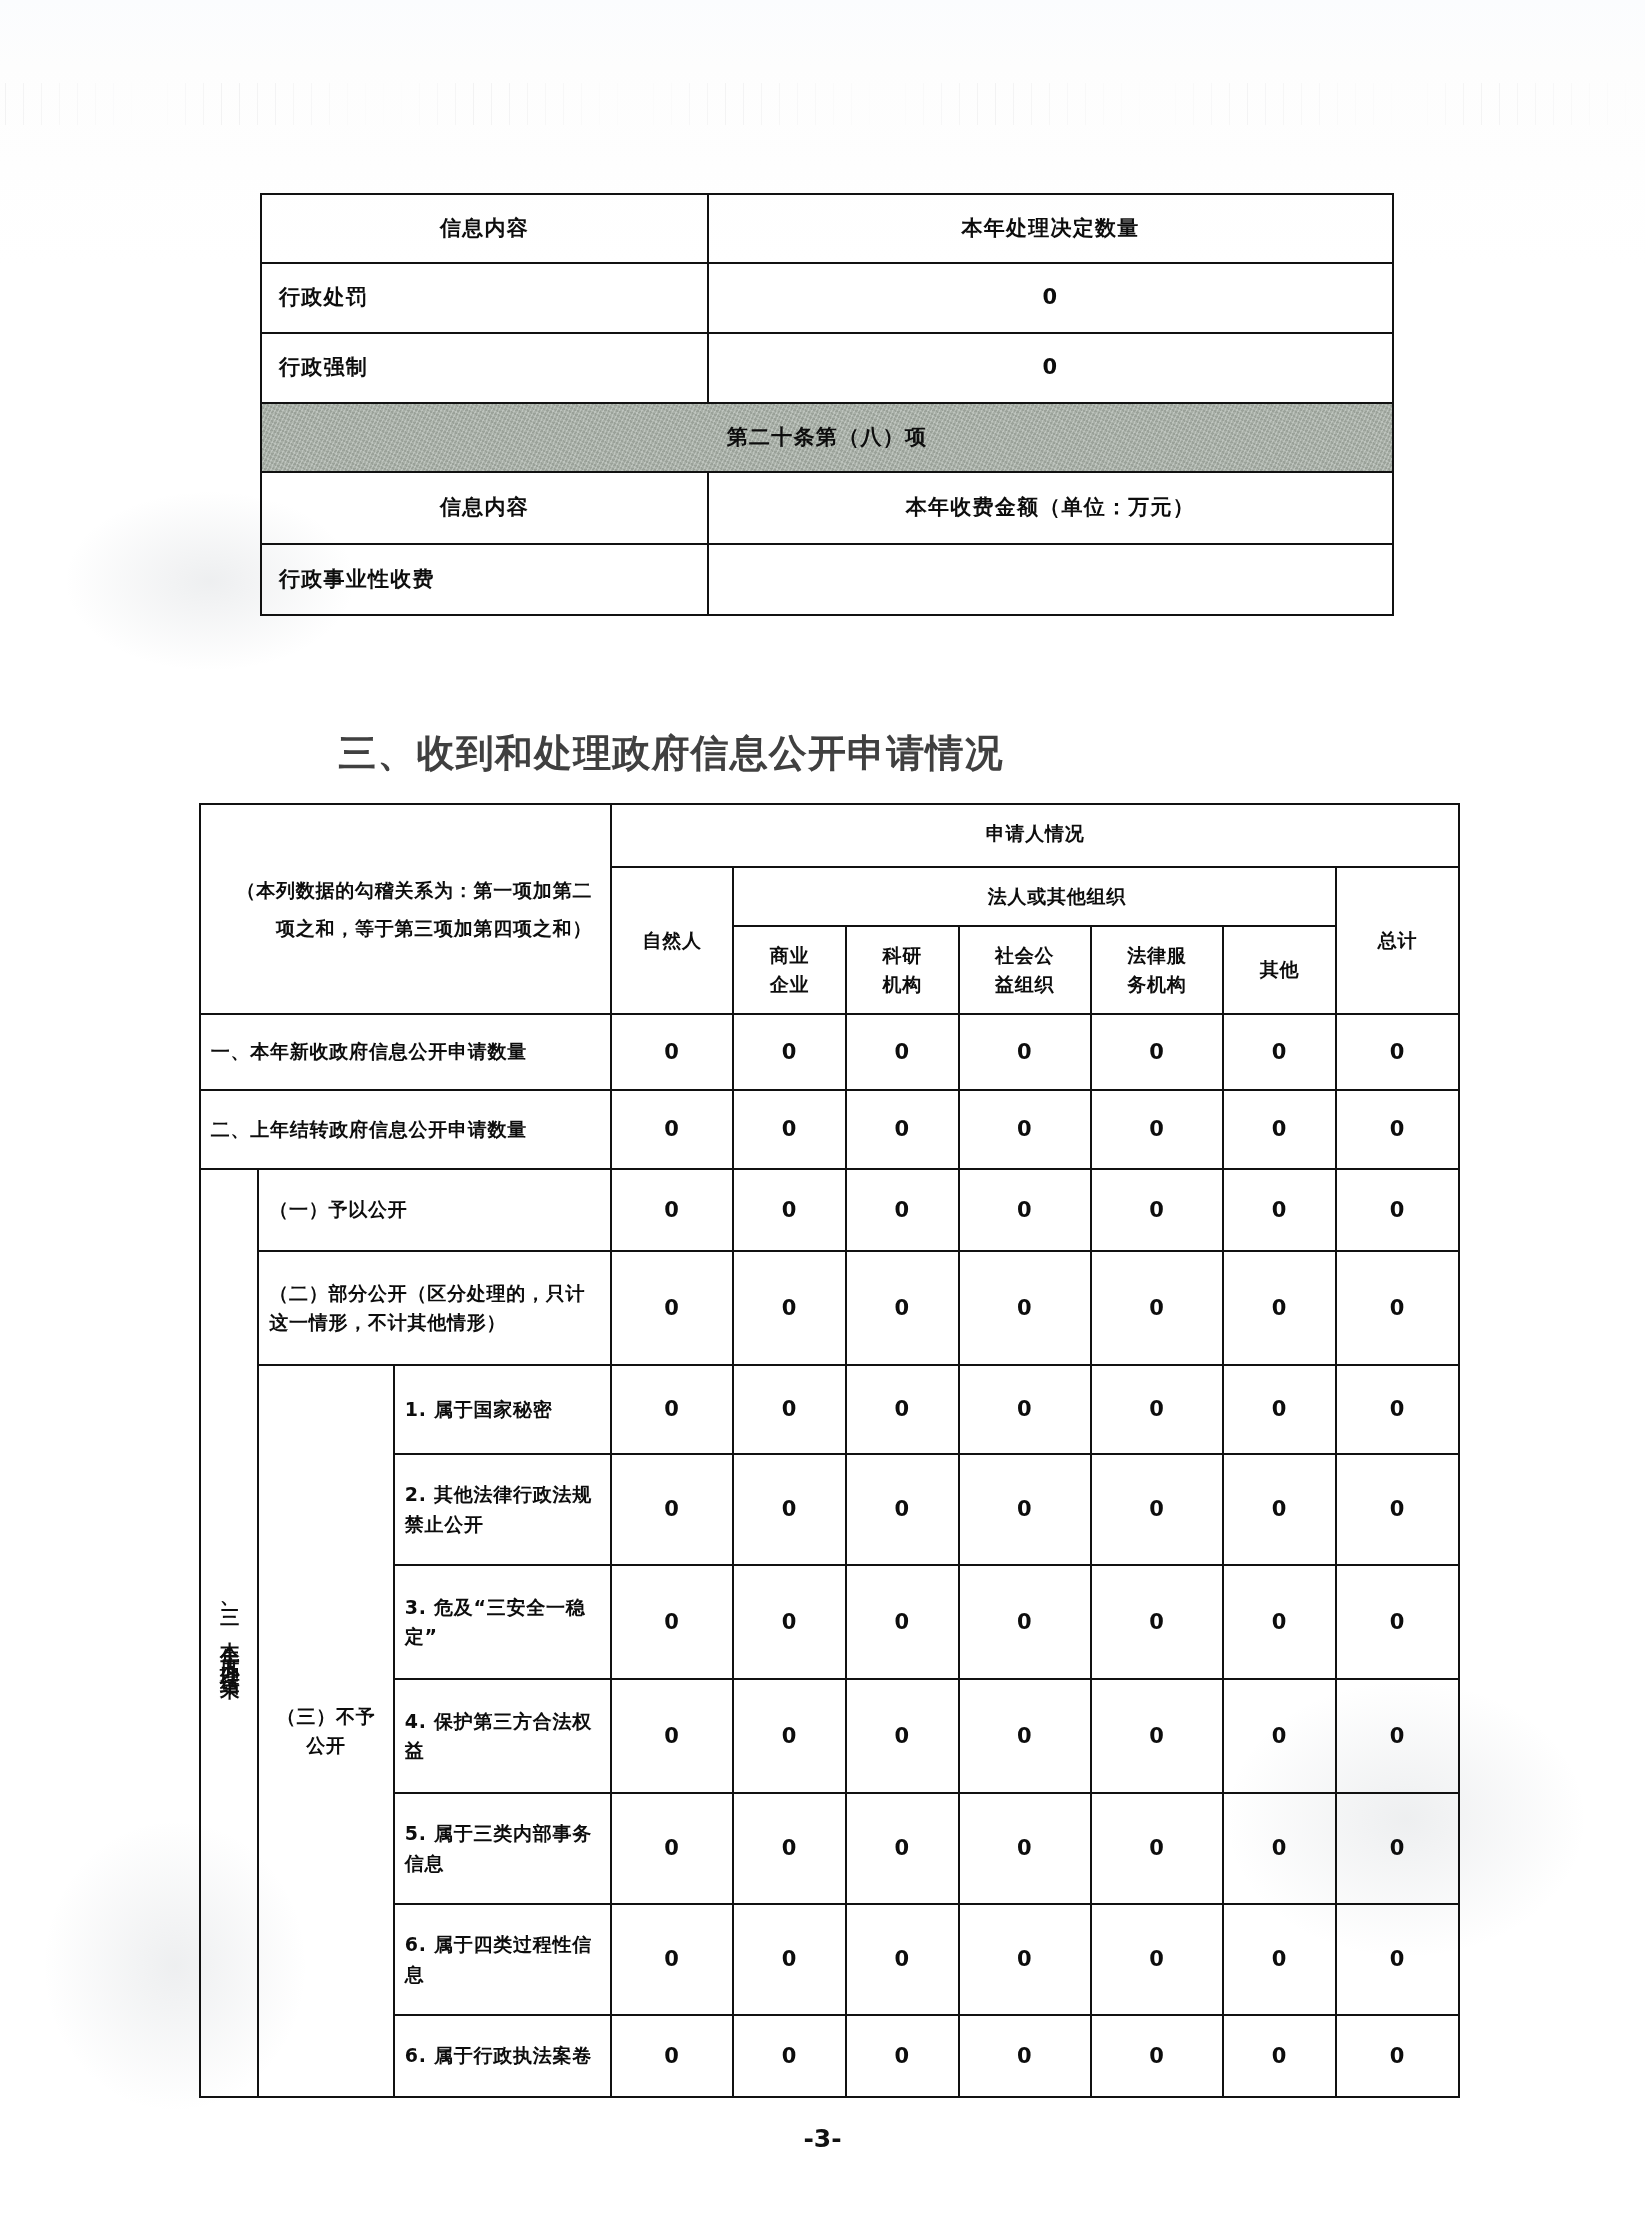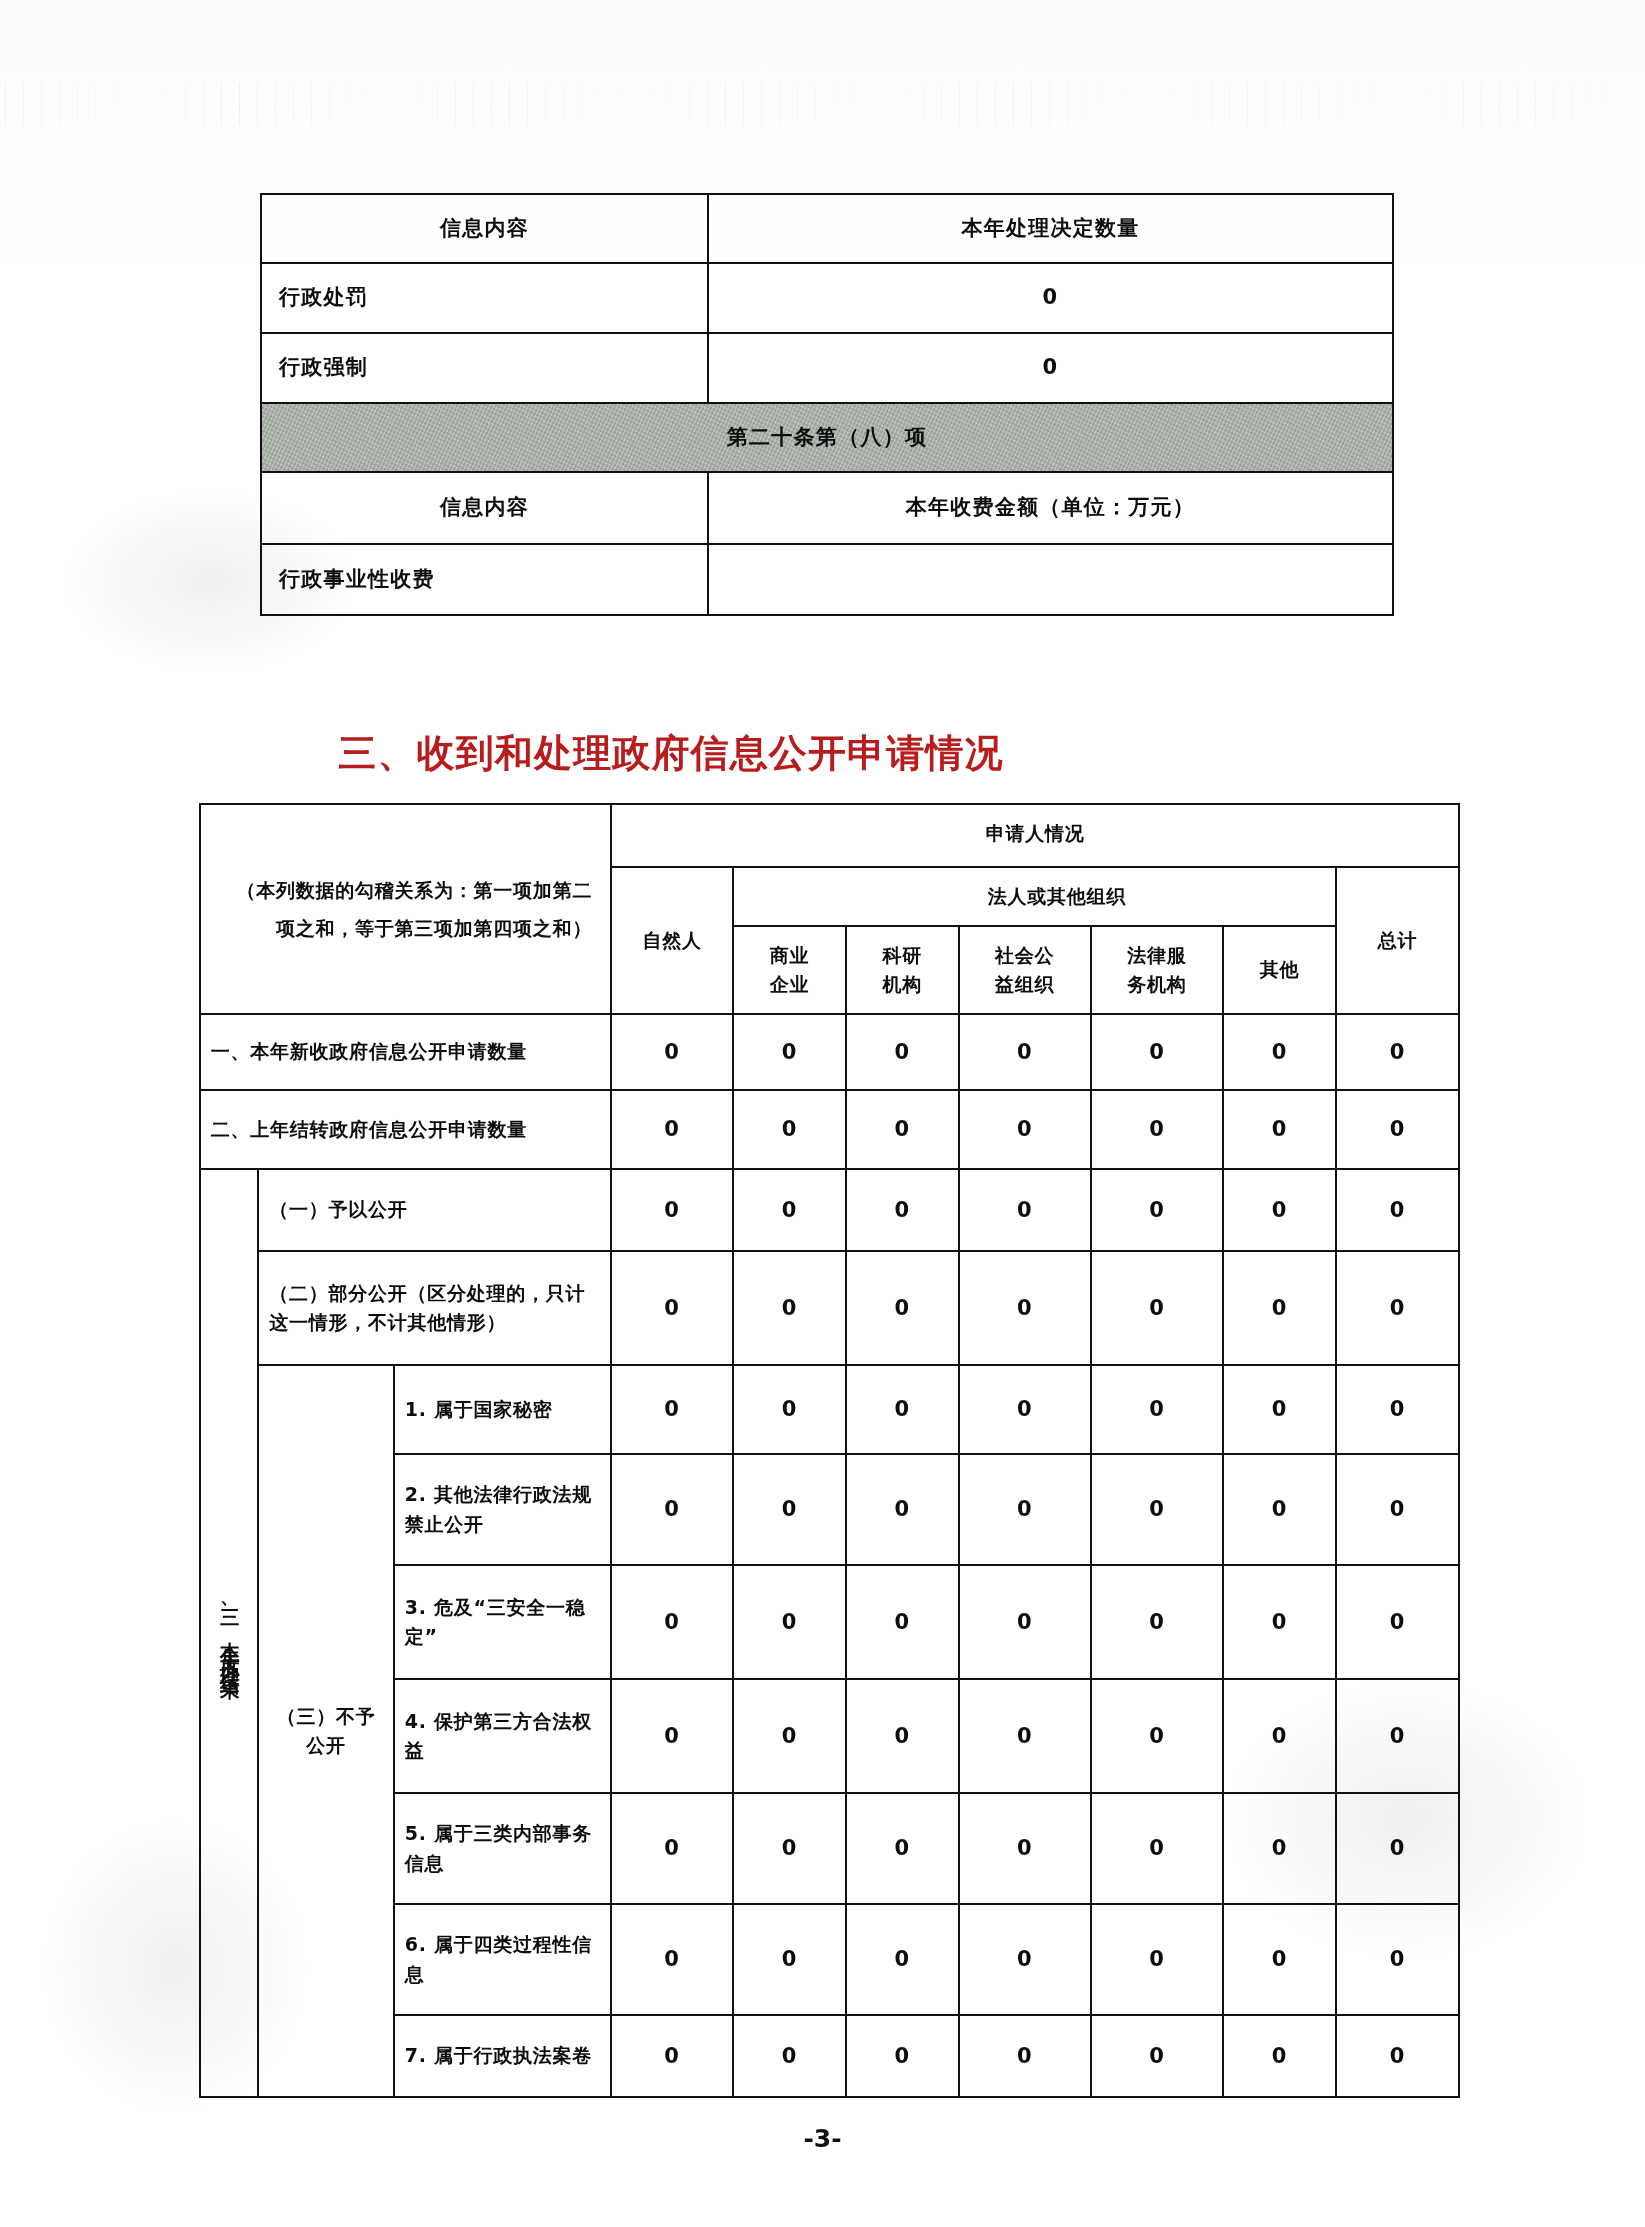--- a/index.html
+++ b/index.html
@@ -74,21 +74,21 @@
       repeating-linear-gradient(25deg, rgba(255,255,255,.10) 0 2.1px, rgba(0,0,0,.04) 2.1px 4.2px);
     height:65px;
   }
   #tbl-penalty .r-empty{height:67px;}
 
   
   #section-heading{
     position:absolute;left:0;top:728px;width:1342px;
     text-align:center;
     font-size:38px;font-weight:700;letter-spacing:.03em;
-    color:#b91c1c;
+    color:#404040;
     font-family:"DejaVu Sans","Liberation Sans",sans-serif;
   }
 
   
   #tbl-request{left:199px;top:803px;width:1261px;}
   #tbl-request td{
     font-size:19px;line-height:1.55;letter-spacing:.04em;
   }
   #tbl-request td.num{font-size:21px;}
   #tbl-request .lbl{text-align:left;padding:7px 9.8px;}
@@ -292,21 +292,21 @@
     <td class="num">0</td>
     <td class="num">0</td>
     <td class="num">0</td>
     <td class="num">0</td>
     <td class="num">0</td>
     <td class="num">0</td>
     <td class="num">0</td>
   </tr>
 
   <tr>
-    <td class="lbl" style="height:66px;">7. 属于行政执法案卷</td>
+    <td class="lbl" style="height:66px;">6. 属于行政执法案卷</td>
     <td class="num">0</td>
     <td class="num">0</td>
     <td class="num">0</td>
     <td class="num">0</td>
     <td class="num">0</td>
     <td class="num">0</td>
     <td class="num">0</td>
   </tr>
 </tbody>
   </table>

